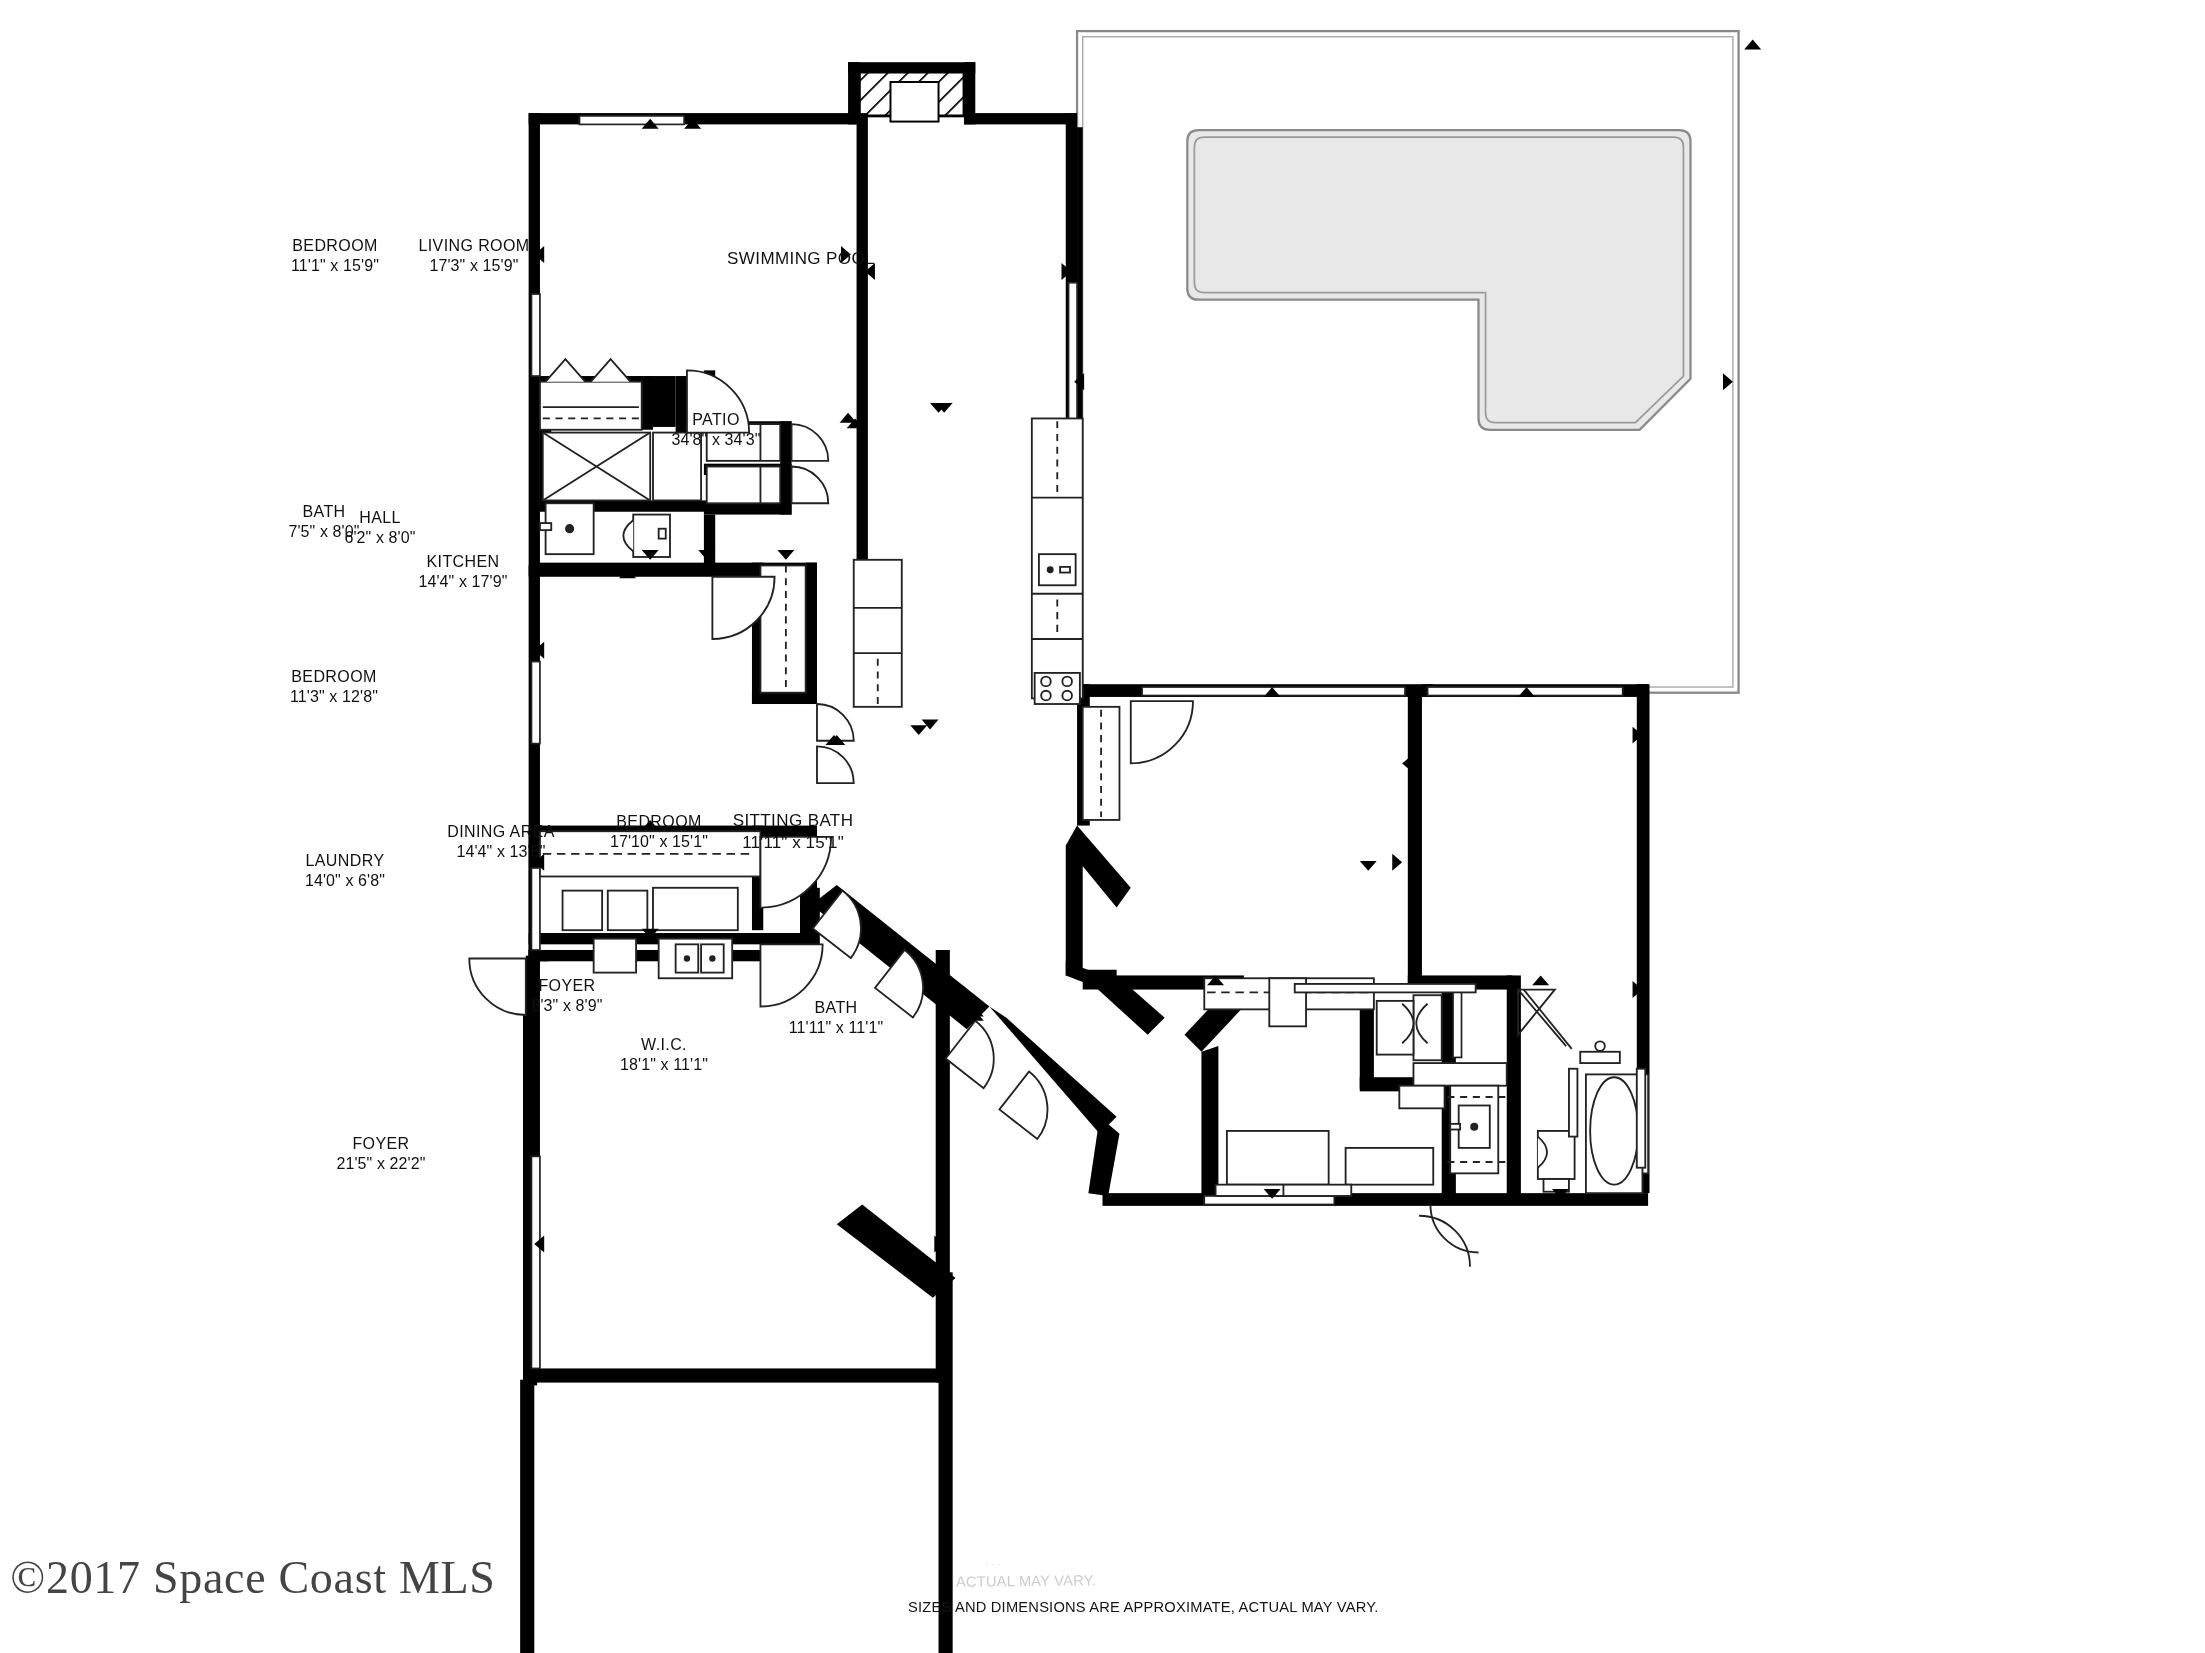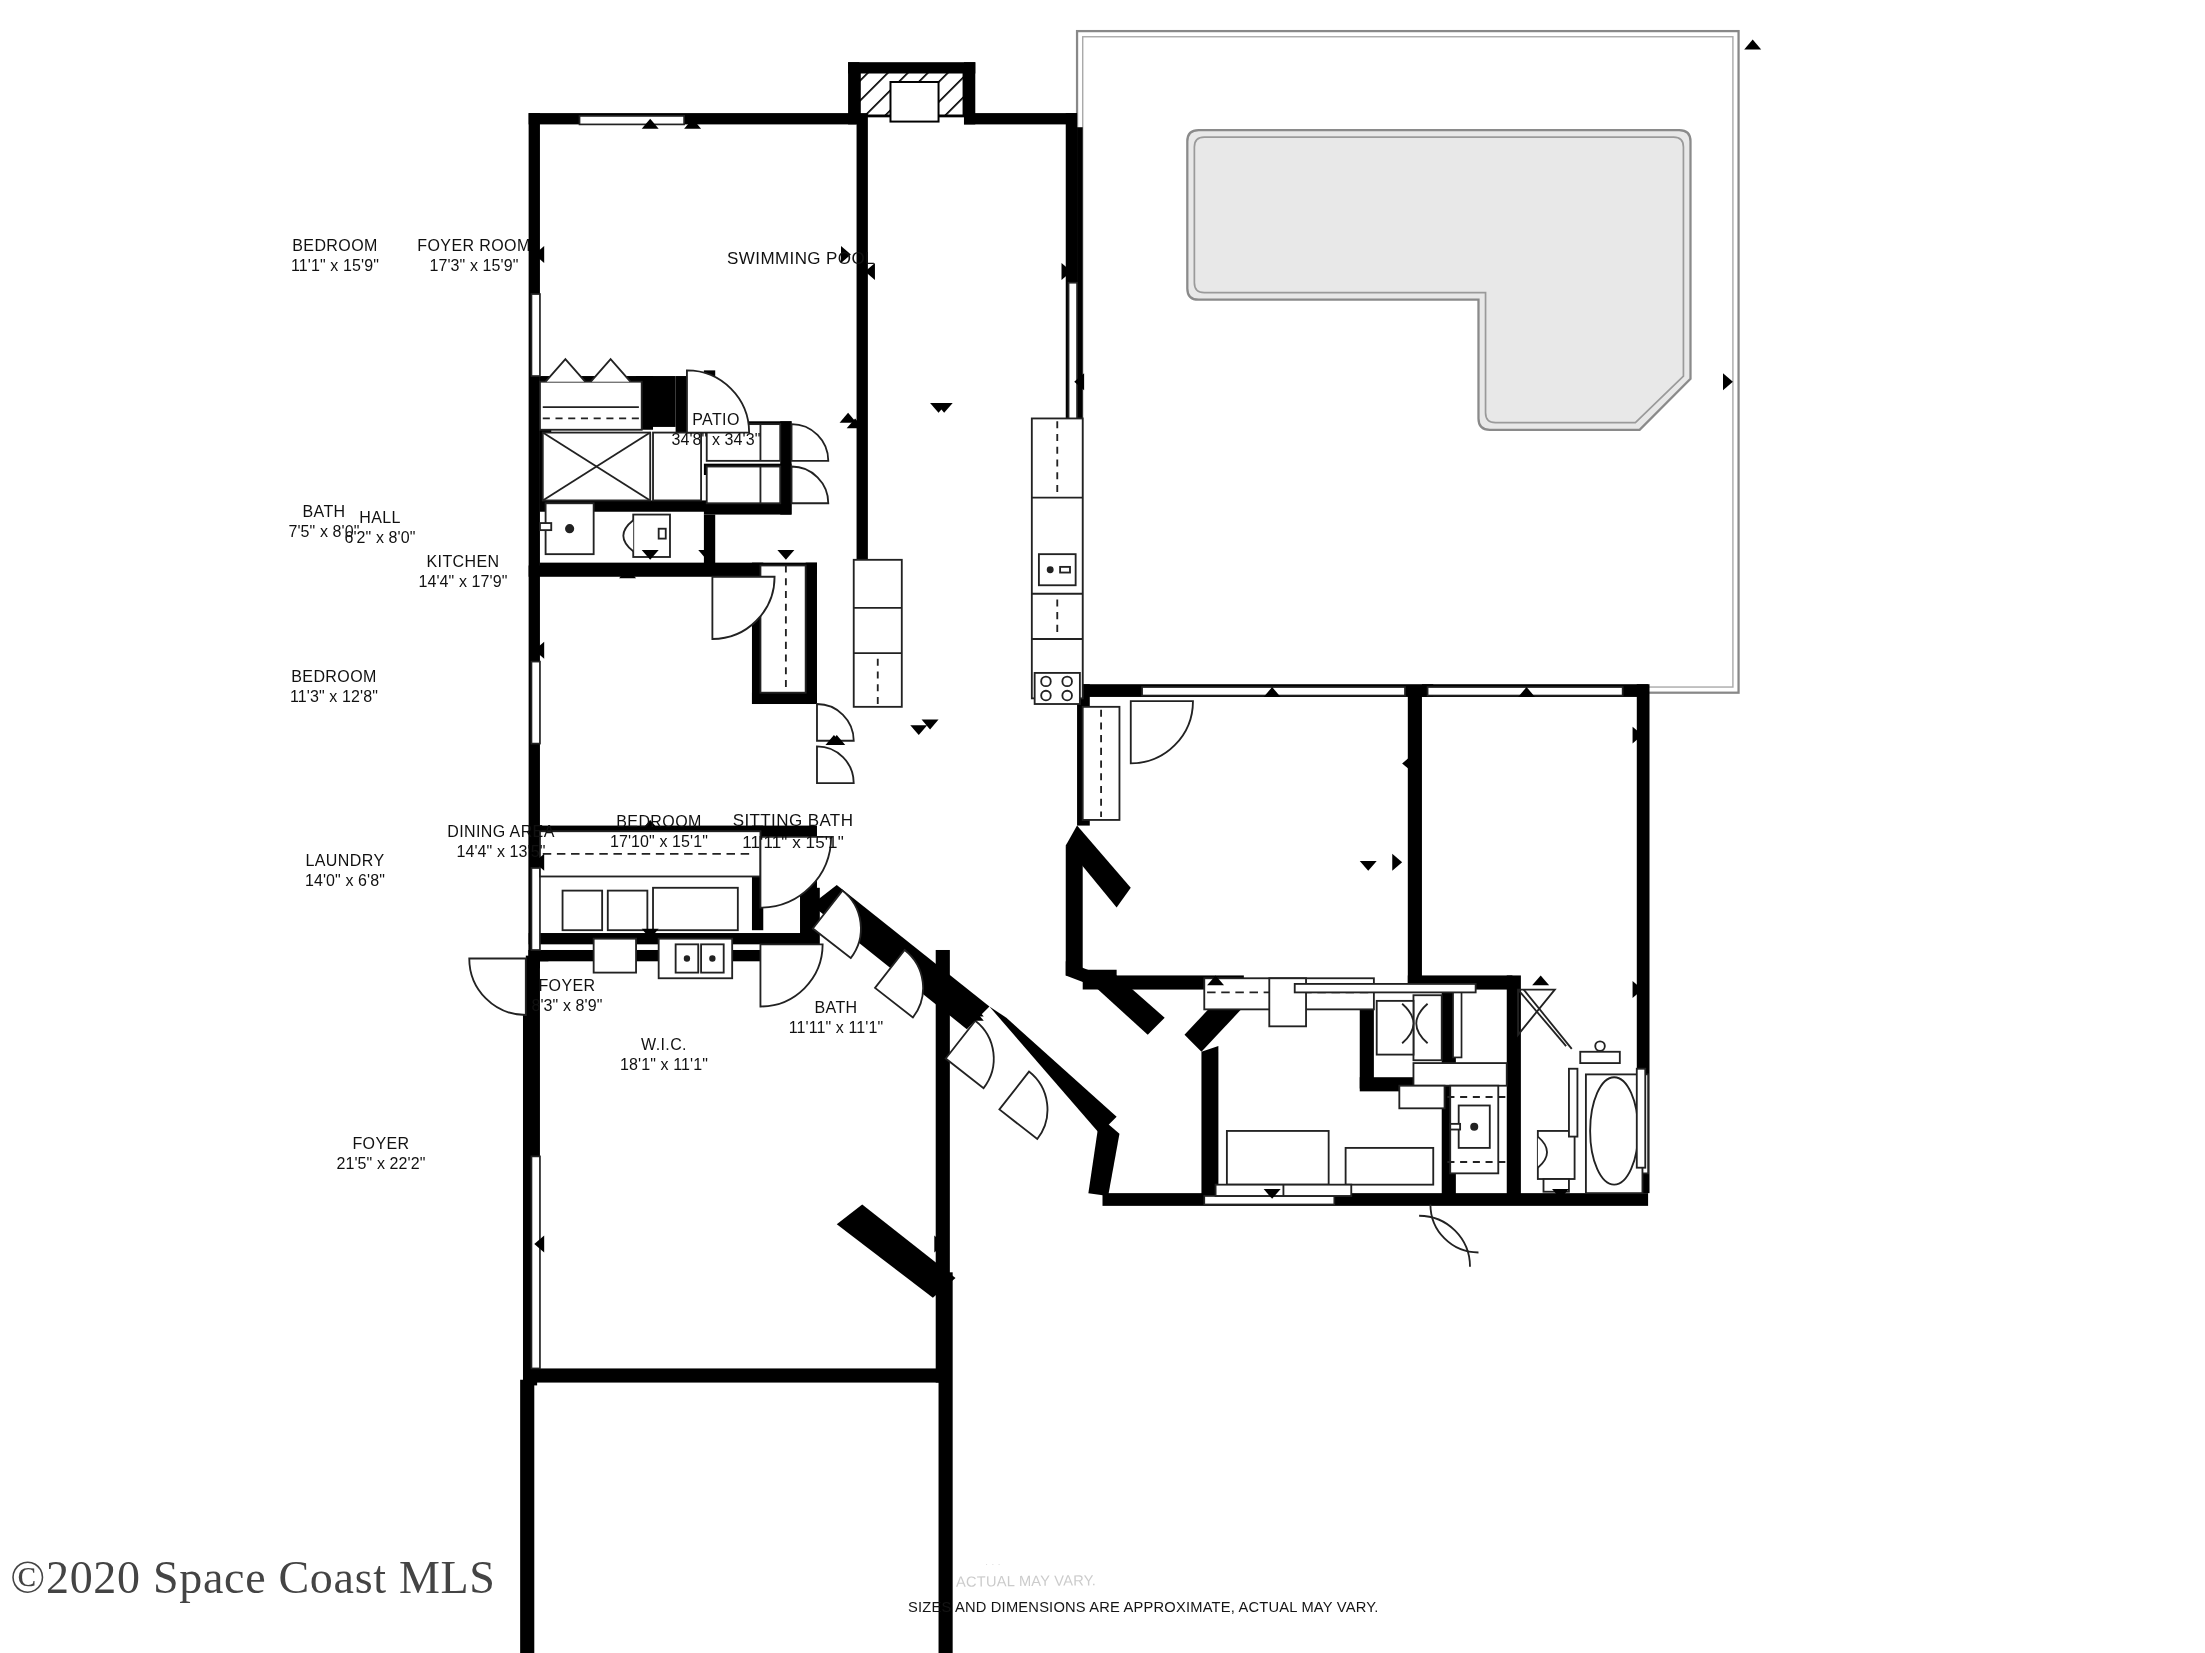--- a/index.html
+++ b/index.html
@@ -344,21 +344,21 @@
       <polygon points="690,715 696,722 684,722"></polygon>
     </g>
   </svg>
 
   <div id="labels">
       <div class="room-label" style="left: 335px; top: 256px;">
         <span class="rl-name">BEDROOM</span>
         <span class="rl-dim">11'1" x 15'9"</span>
       </div>
       <div class="room-label" style="left: 474px; top: 256px;">
-        <span class="rl-name">FOYER ROOM</span>
+        <span class="rl-name">LIVING ROOM</span>
         <span class="rl-dim">17'3" x 15'9"</span>
       </div>
       <div class="room-label" style="left: 324px; top: 522px;">
         <span class="rl-name">BATH</span>
         <span class="rl-dim">7'5" x 8'0"</span>
       </div>
       <div class="room-label" style="left: 380px; top: 528px;">
         <span class="rl-name">HALL</span>
         <span class="rl-dim">6'2" x 8'0"</span>
       </div>
@@ -404,19 +404,19 @@
       </div>
       <div class="room-label" style="left: 716px; top: 410px; margin-top: 20px;">
         <span class="rl-name">PATIO</span>
         <span class="rl-dim">34'8" x 34'3"</span>
       </div>
       <div class="room-label big" style="left: 753px; top: 259px; margin-left: 48px;">
         <span class="rl-name">SWIMMING POOL</span>
       </div>
     </div>
 
-  <div id="copyright">©2020 Space Coast MLS</div>
+  <div id="copyright">©2017 Space Coast MLS</div>
   <div id="ghost2">· · ·</div>
   <div id="ghost">ACTUAL MAY VARY.</div>
   <div id="disclaimer">SIZES AND DIMENSIONS ARE APPROXIMATE, ACTUAL MAY VARY.</div>
 
 </div>
 
 
 </body></html>

